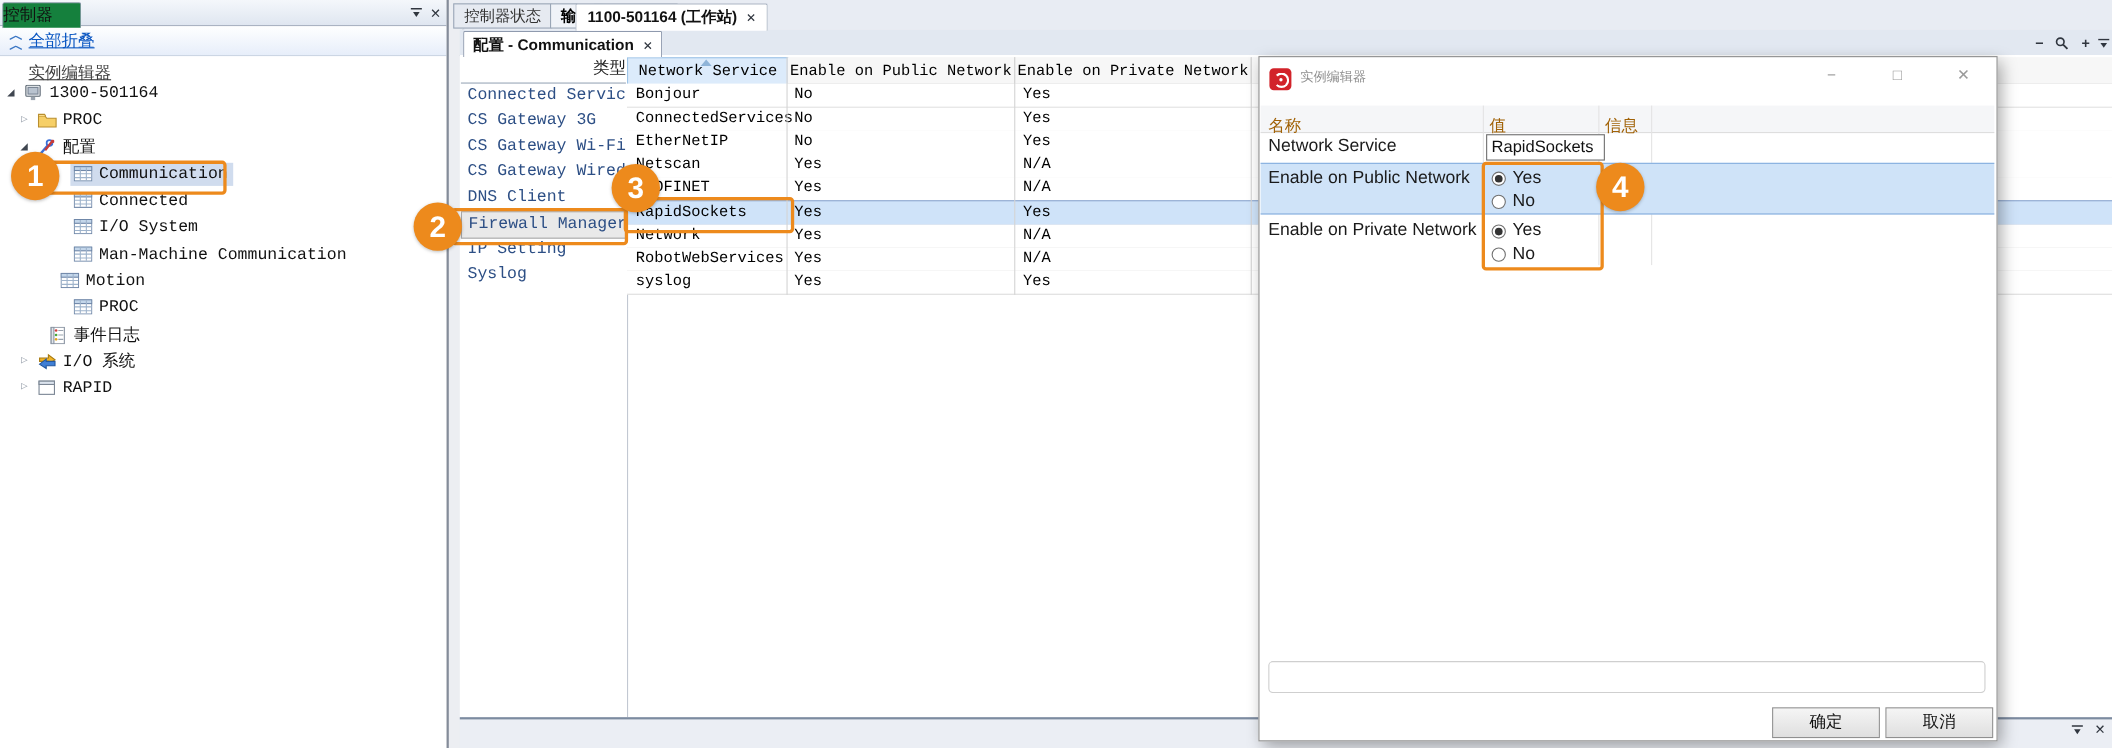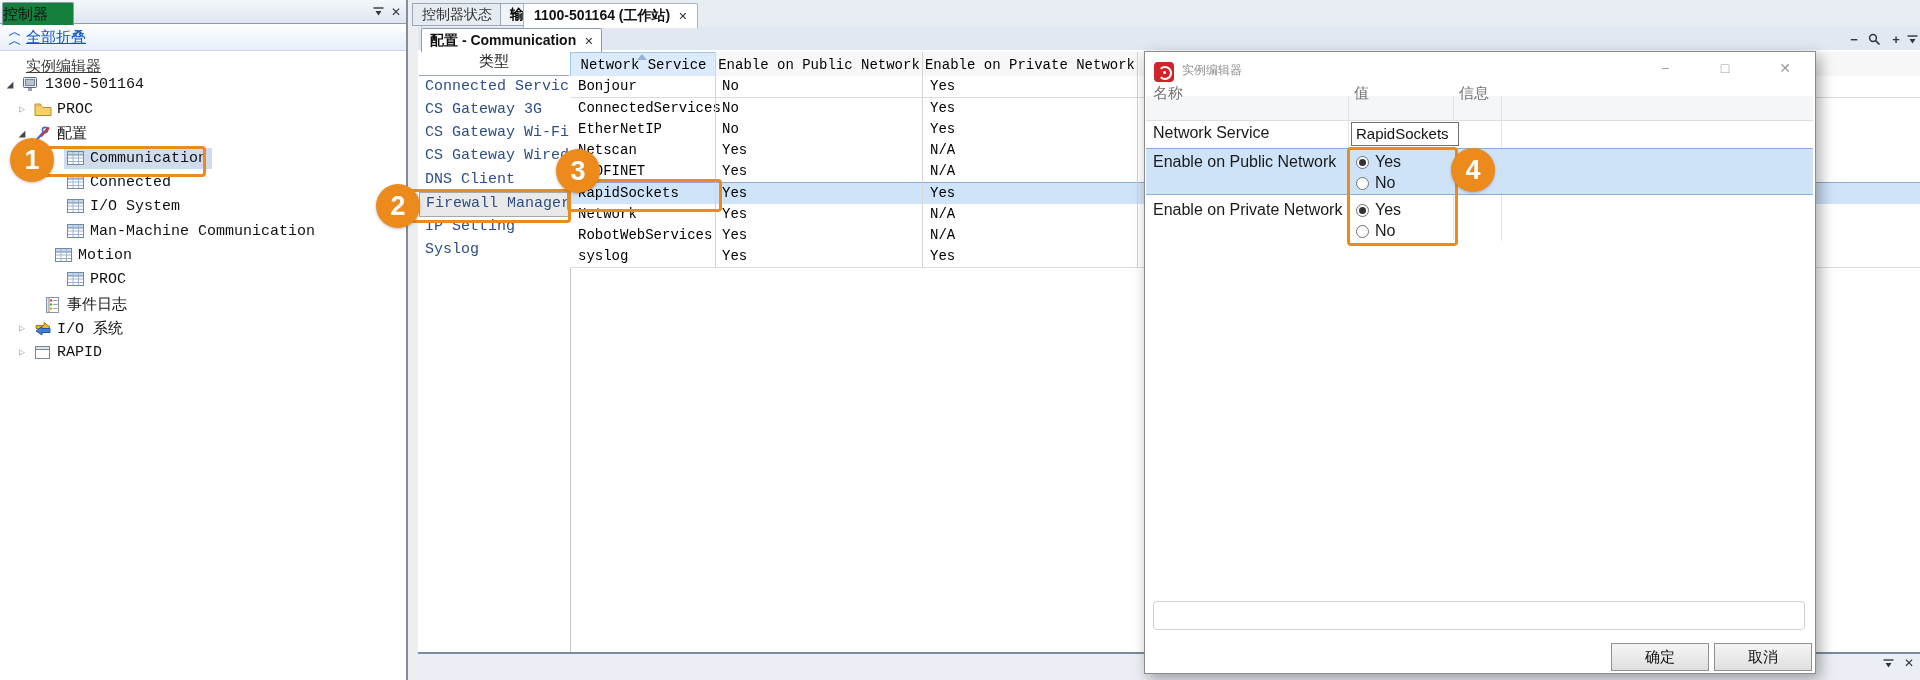--- a/index.html
+++ b/index.html
@@ -35,21 +35,21 @@
         background:#edf0f6;border:1px solid #aab4c2;border-bottom:none;border-radius:2px 2px 0 0}
   .mtab.active{background:#fff;font-weight:bold;color:#111;top:3px;height:24px;z-index:2}
   .dtab{position:absolute;left:421px;top:28px;height:23px;line-height:22px;font-size:14px;font-weight:bold;padding:0 8px;
         background:#fff;border:1px solid #8f9aae;border-bottom:none;border-radius:2px 2px 0 0;z-index:2}
   .xglyph{font-size:11px;color:#30363f;margin-left:8px;font-weight:normal}
   .tool-ico{position:absolute;color:#30363f;font-size:13px;line-height:12px;text-align:center;width:14px}
 
   
   .content{left:418px;top:50px;width:1502px;height:602px;background:#fff}
   .type-divider{left:570px;top:50px;width:1px;height:602px;background:#c2c8d2}
-  .type-header{left:419px;top:52px;width:150px;height:23px;text-align:center;font-size:15px;color:#222;
+  .type-header{left:419px;top:52px;width:150px;height:23px;text-align:right;font-size:15px;color:#222;
                border-bottom:1px solid #9aa7b8}
   .type-item{position:absolute;left:419px;width:146px;height:23px;line-height:23px;padding-left:6px;font-size:15px;color:#2d4f85;
              font-family:"Liberation Mono","DejaVu Sans Mono",monospace;white-space:nowrap}
   .type-item.sel{background:#e9e9e9;border:1px solid #a8a8a8;line-height:21px;color:#2d4f85}
 
   
   .thead-cell{position:absolute;top:52px;height:24px;background:#f7f7f7;border-bottom:1px solid #c2c2c2;border-right:1px solid #d4d4d4;
               font-size:14px;text-align:center;line-height:26px;color:#000;
               font-family:"Liberation Mono","DejaVu Sans Mono",monospace}
   .thead-cell.sorted{background:#dcebfb;border:1px solid #9ec4e6;line-height:24px}
@@ -69,21 +69,21 @@
   
   .dialog{left:1144px;top:51px;width:670px;height:621px;background:#fff;border:1px solid #8c8c8c;z-index:40;
           box-shadow:4px 5px 14px rgba(0,0,0,.35)}
   .dlg-icon{position:absolute;left:9px;top:10px;width:20px;height:20px;background:#d2232a;border-radius:4px}
   .dlg-icon::after{content:"";position:absolute;left:4px;top:4px;width:10px;height:10px;border:2px solid #fff;border-radius:50%;
                    border-left-color:transparent}
   .dlg-icon::before{content:"";position:absolute;left:9px;top:9px;width:3px;height:3px;background:#fff;border-radius:50%;z-index:1}
   .dlg-title{position:absolute;left:37px;top:10px;font-size:12px;color:#8f8f8f}
   .dlg-ctl{position:absolute;top:8px;width:30px;text-align:center;font-size:14px;color:#9a9a9a}
   .dlg-hrow{position:absolute;left:1px;top:44px;width:667px;height:24px;background:#f5f6f8;border-bottom:1px solid #dedede}
-  .dlg-col-label{position:absolute;top:32px;font-size:15px;color:#737373}
+  .dlg-col-label{position:absolute;top:53px;font-size:15px;color:#a16207}
   .dlg-vline{position:absolute;top:44px;height:145px;width:1px;background:#e4e4e4}
   .dlg-row-label{position:absolute;left:8px;font-size:16px;color:#1a1a1a;white-space:nowrap}
   .dlg-hl-row{position:absolute;left:1px;top:96px;width:667px;height:45px;background:#cfe3f8;border-top:1px solid #86aede;border-bottom:1px solid #86aede}
   .valbox{position:absolute;left:206px;top:70px;width:102px;height:22px;border:1px solid #6e6e6e;background:#fff;
           font-size:15px;line-height:22px;padding-left:4px}
   .rad{width:13px;height:13px;border:1px solid #707070;border-radius:50%;background:#fff;display:inline-block;box-sizing:border-box;flex:0 0 13px}
   .rad.on::after{content:"";display:block;width:7px;height:7px;margin:2px;border-radius:50%;background:#333}
   .radio-line{position:absolute;left:211px;display:flex;align-items:center;gap:6px;font-size:16px;color:#1a1a1a;height:18px}
   .dlg-comment{position:absolute;left:8px;top:549px;width:652px;height:29px;border:1px solid #cfcfcf;border-radius:4px;background:#fff;
                font-size:14px;box-sizing:border-box;padding:0 6px}

